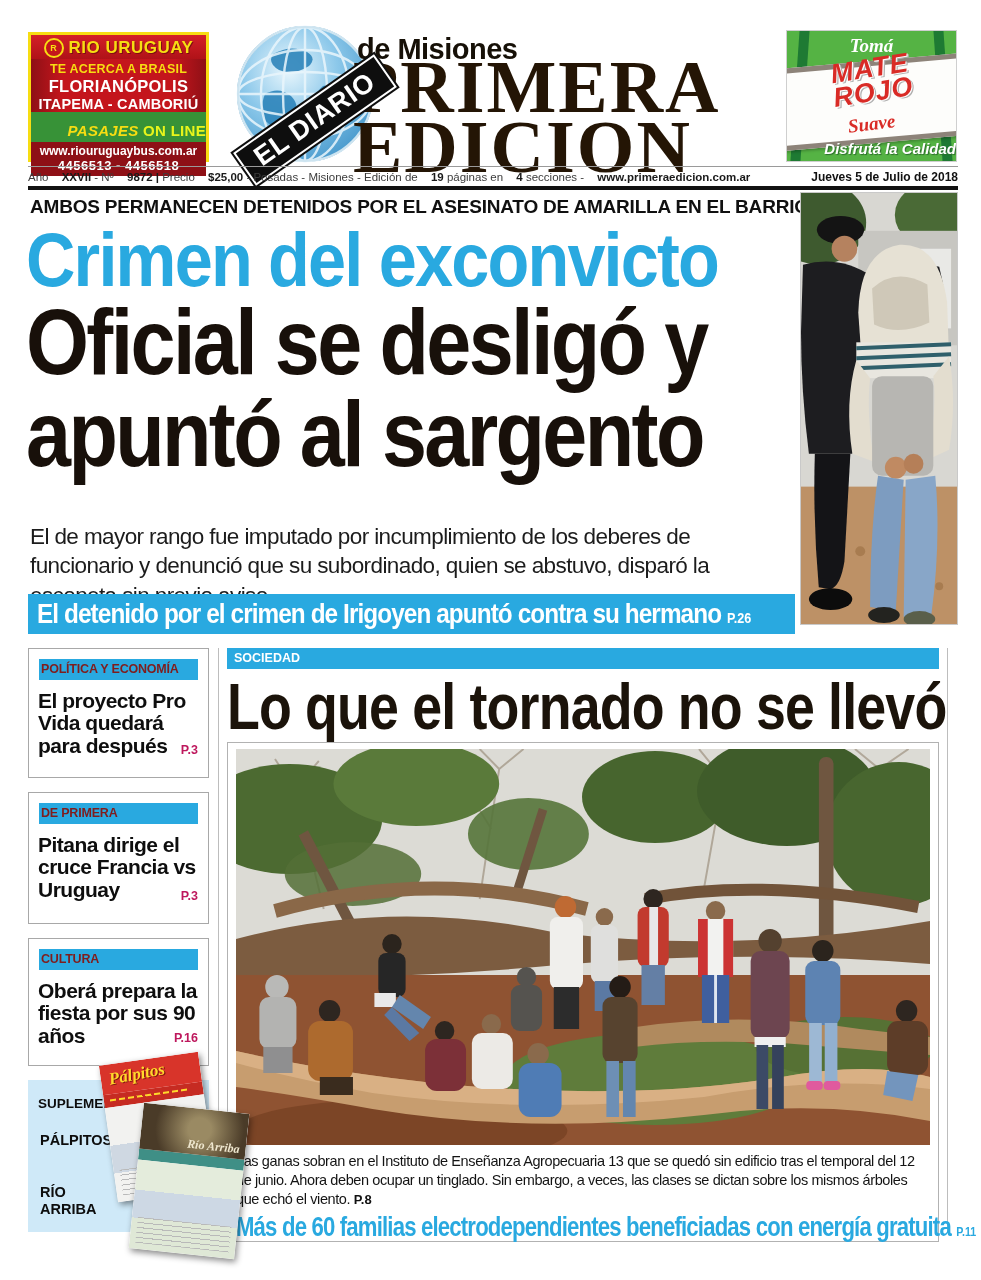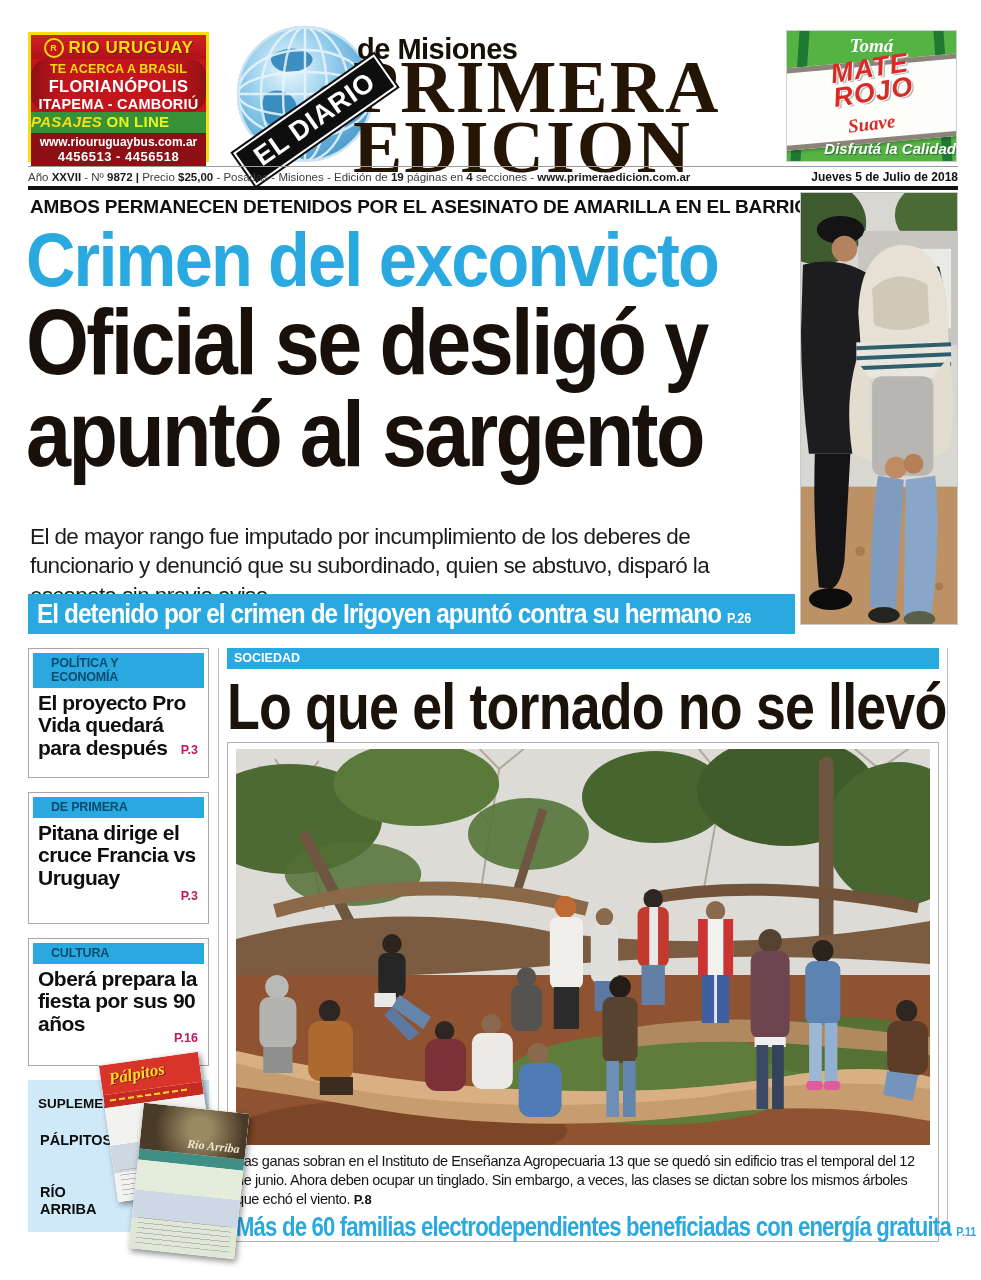--- a/index.html
+++ b/index.html
@@ -10,25 +10,25 @@
   
   .ad-left{position:absolute;left:28px;top:32px;width:181px;height:130px;
            border:3px solid #f7dd12;background:#c4151c;display:flex;flex-direction:column;box-sizing:border-box;}
   .ad-left .brand-row{display:flex;align-items:center;justify-content:center;gap:5px;
            padding:3px 2px 1px;background:linear-gradient(180deg,#d42027,#b01218);}
   .ru-logo{width:16px;height:16px;border-radius:50%;background:#c4151c;border:2px solid #f7dd12;
            color:#f7dd12;font-size:9px;font-weight:bold;line-height:16px;text-align:center;flex:0 0 auto;}
   .ad-left .brand{color:#f7dd12;font-weight:bold;font-size:17px;letter-spacing:.5px;
            text-shadow:1px 1px 0 #7e0d12;white-space:nowrap;text-align:center;}
   .ad-mid{flex:1;background:linear-gradient(90deg,#8e1016 0%,#c4151c 18%,#c4151c 82%,#8e1016 100%);
-          text-align:center;padding-top:3px;border-radius:17px;}
+          text-align:center;padding-top:3px;}
   .ad-mid .l1{color:#f7dd12;font-weight:bold;font-size:12.5px;letter-spacing:.2px;}
   .ad-mid .l2{color:#fff;font-weight:bold;font-size:16.5px;letter-spacing:.3px;margin-top:1px;}
   .ad-mid .l3{color:#fff;font-weight:bold;font-size:14.5px;letter-spacing:.2px;}
-  .ad-cta{background:#379237;text-align:left;padding:1px 0 2px;white-space:nowrap;}
+  .ad-cta{background:#379237;text-align:right;padding:10px 0 2px;white-space:nowrap;}
   .ad-cta .c1{color:#f7dd12;font-weight:bold;font-size:15px;font-style:italic;letter-spacing:.3px;}
   .ad-cta .c2{color:#e8f51b;font-weight:bold;font-size:15px;letter-spacing:.3px;}
   .ad-bot{background:#8e1016;text-align:center;padding:2px 0 3px;}
   .ad-bot .url{color:#fff;font-weight:bold;font-size:12px;}
   .ad-bot .tel{color:#fff;font-weight:bold;font-size:13px;letter-spacing:.5px;}
 
   
   .logo{position:absolute;left:235px;top:24px;width:545px;height:142px;}
   .globe{position:absolute;left:0;top:0;width:140px;height:140px;}
   .ribbon{position:absolute;left:-6px;top:76px;width:168px;transform:rotate(-35deg);
@@ -55,21 +55,21 @@
   .suave{position:absolute;left:0;right:0;top:82px;text-align:center;transform:rotate(-7deg);
             color:#d92b26;font-family:"Liberation Serif",serif;font-style:italic;font-weight:bold;font-size:19px;}
   .calidad{position:absolute;left:0;right:0;bottom:4px;text-align:right;color:#fff;
             font-weight:bold;font-style:italic;font-size:15px;text-shadow:1px 1px 1px #2c6e2c;}
 
   
   .dateline{position:absolute;left:28px;right:23px;top:166px;height:19px;
             border-top:1px solid #9a9a9a;border-bottom:4px solid #121212;
             display:flex;justify-content:space-between;align-items:center;
             font-size:11.5px;color:#3c3c3c;}
-  .dateline b{color:#1a1a1a;}
+  .dateline b{color:#1a1a1a;margin-left:10px;}
   .dateline .date{font-weight:bold;color:#111;font-size:12px;}
 
   
   .kicker{position:absolute;left:30px;top:196px;font-size:19px;font-weight:bold;color:#101010;letter-spacing:-.2px;white-space:nowrap;}
   .overline{position:absolute;left:26px;top:216px;font-size:76px;font-weight:bold;color:#29a9e0;
             letter-spacing:-2px;transform:scaleX(.9);transform-origin:left top;white-space:nowrap;}
   .headline{position:absolute;left:26px;top:296px;font-size:92px;font-weight:bold;color:#18100a;
             line-height:1.0;letter-spacing:-3px;transform:scaleX(.88);transform-origin:left top;white-space:nowrap;}
   .deck{position:absolute;left:30px;top:522px;width:762px;font-size:22.5px;color:#1c1c1c;
         line-height:1.3;letter-spacing:-.6px;}
@@ -79,22 +79,22 @@
   .strip .s-inner{display:inline-block;font-size:27px;line-height:40px;letter-spacing:-1px;
          transform:scaleX(.9);transform-origin:left center;}
   .strip .pref{color:#fff;font-size:14px;}
 
   .arrest{position:absolute;left:800px;top:192px;width:158px;height:433px;border:1px solid #c9c9c9;
           box-sizing:border-box;background:#d8d7d2;}
   .arrest svg{display:block;width:100%;height:100%;}
 
   
   .sbox{position:absolute;left:28px;width:181px;border:1px solid #a8a8a8;background:#fff;box-sizing:border-box;}
-  .sbox .tag{margin:4px;background:#29a9e0;color:#0c4a6e;font-weight:bold;font-size:12.5px;
-             padding:3px 18px 4px;letter-spacing:-.2px;}
+  .sbox .tag{margin:10px;background:#29a9e0;color:#7f1d1d;font-weight:bold;font-size:12.5px;
+             padding:3px 2px 4px;letter-spacing:-.2px;}
   .sbox h3{margin:0 9px 0;font-size:21px;line-height:1.07;letter-spacing:-.5px;color:#0e0e0e;}
   .sbox .pg{position:absolute;right:10px;bottom:20px;font-size:12.5px;font-weight:bold;color:#be185d;}
   .sb1{top:648px;height:130px;} .sb2{top:792px;height:132px;} .sb3{top:938px;height:128px;}
 
   .supl{position:absolute;left:28px;top:1080px;width:181px;height:152px;background:#cfe9f8;}
   .supl .t1{position:absolute;left:10px;top:16px;font-weight:bold;font-size:13.5px;color:#0d0d0d;}
   .supl .it1{position:absolute;left:12px;top:52px;font-weight:bold;font-size:14.5px;color:#0d0d0d;}
   .supl .it2{position:absolute;left:12px;top:104px;font-weight:bold;font-size:14.5px;color:#0d0d0d;width:70px;line-height:1.2;}
   .cover{position:absolute;background:#fff;box-shadow:2px 3px 6px rgba(0,0,0,.45);overflow:hidden;}
   .cover1{left:80px;top:-22px;width:100px;height:138px;transform:rotate(-8deg);z-index:2;}

